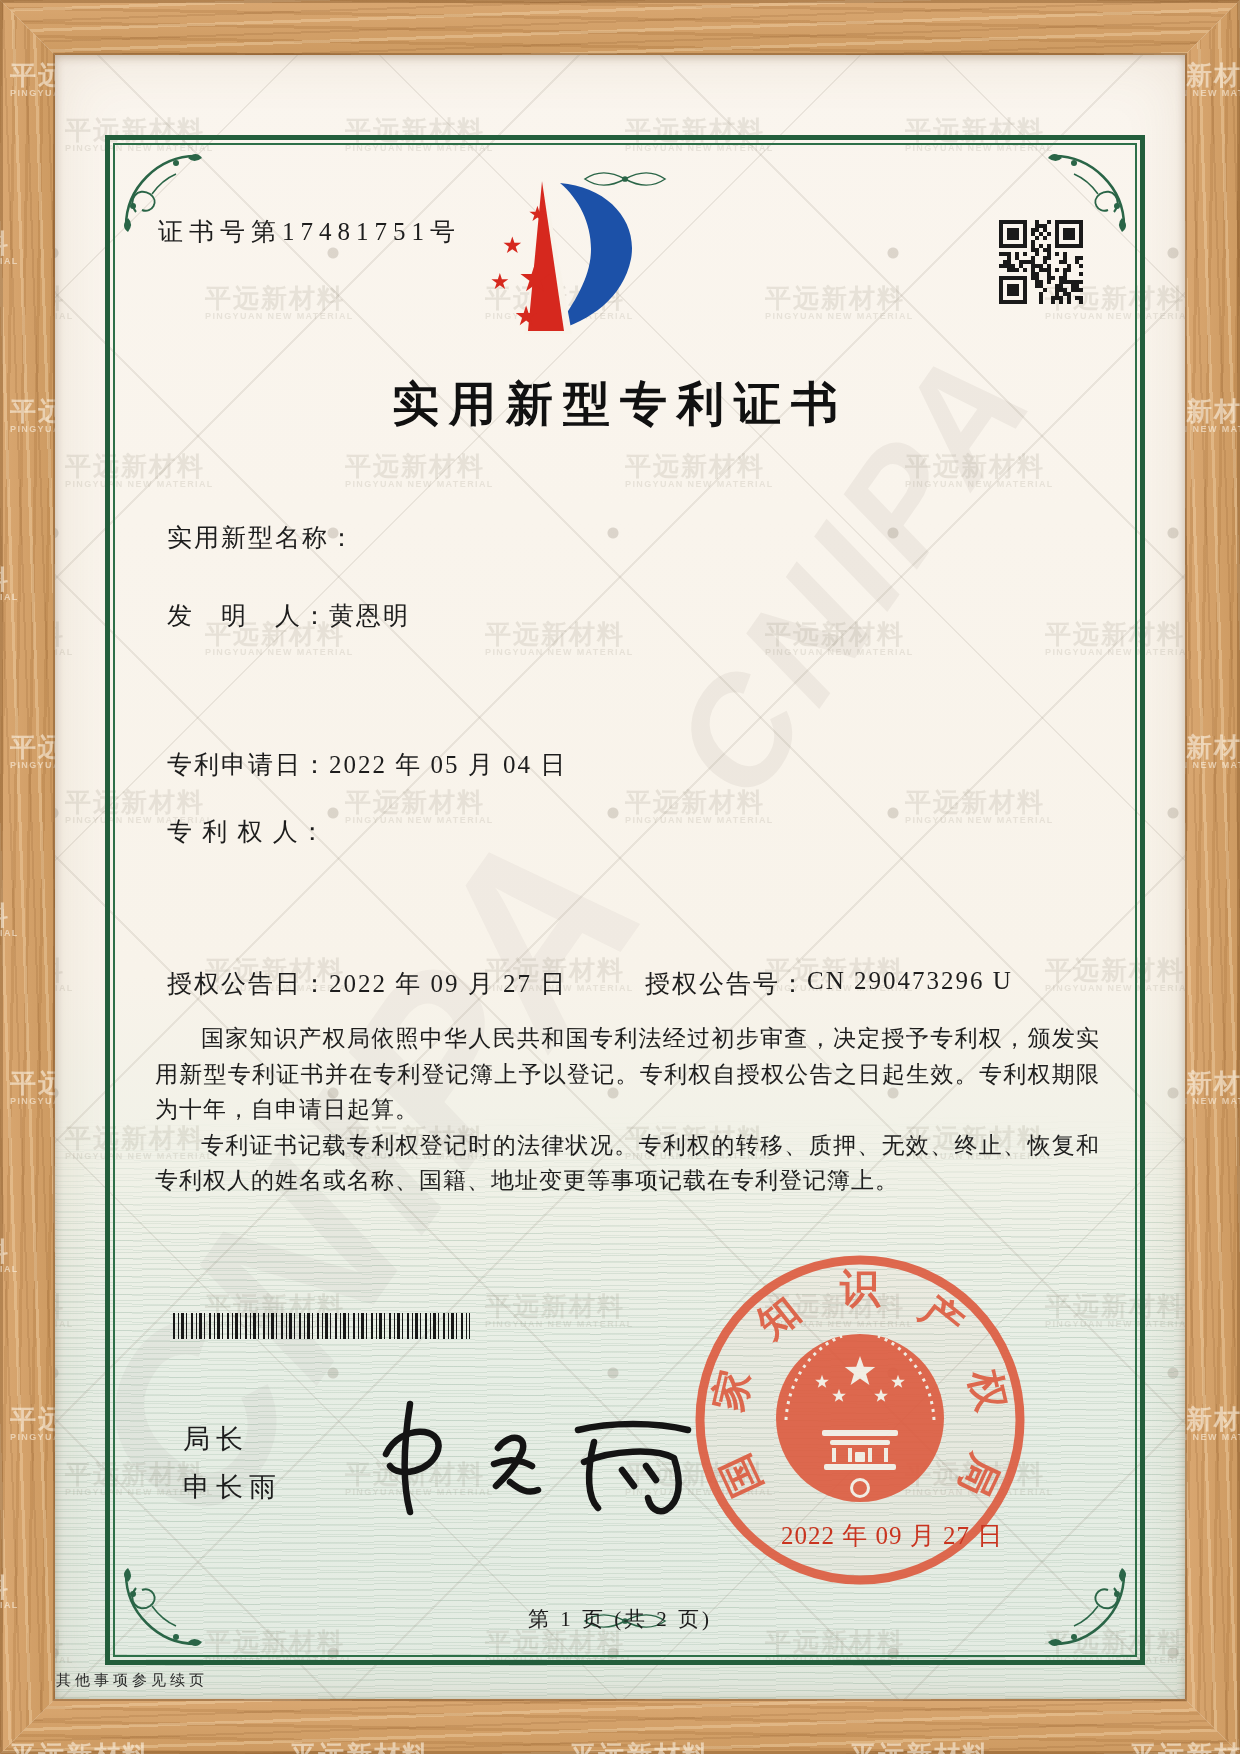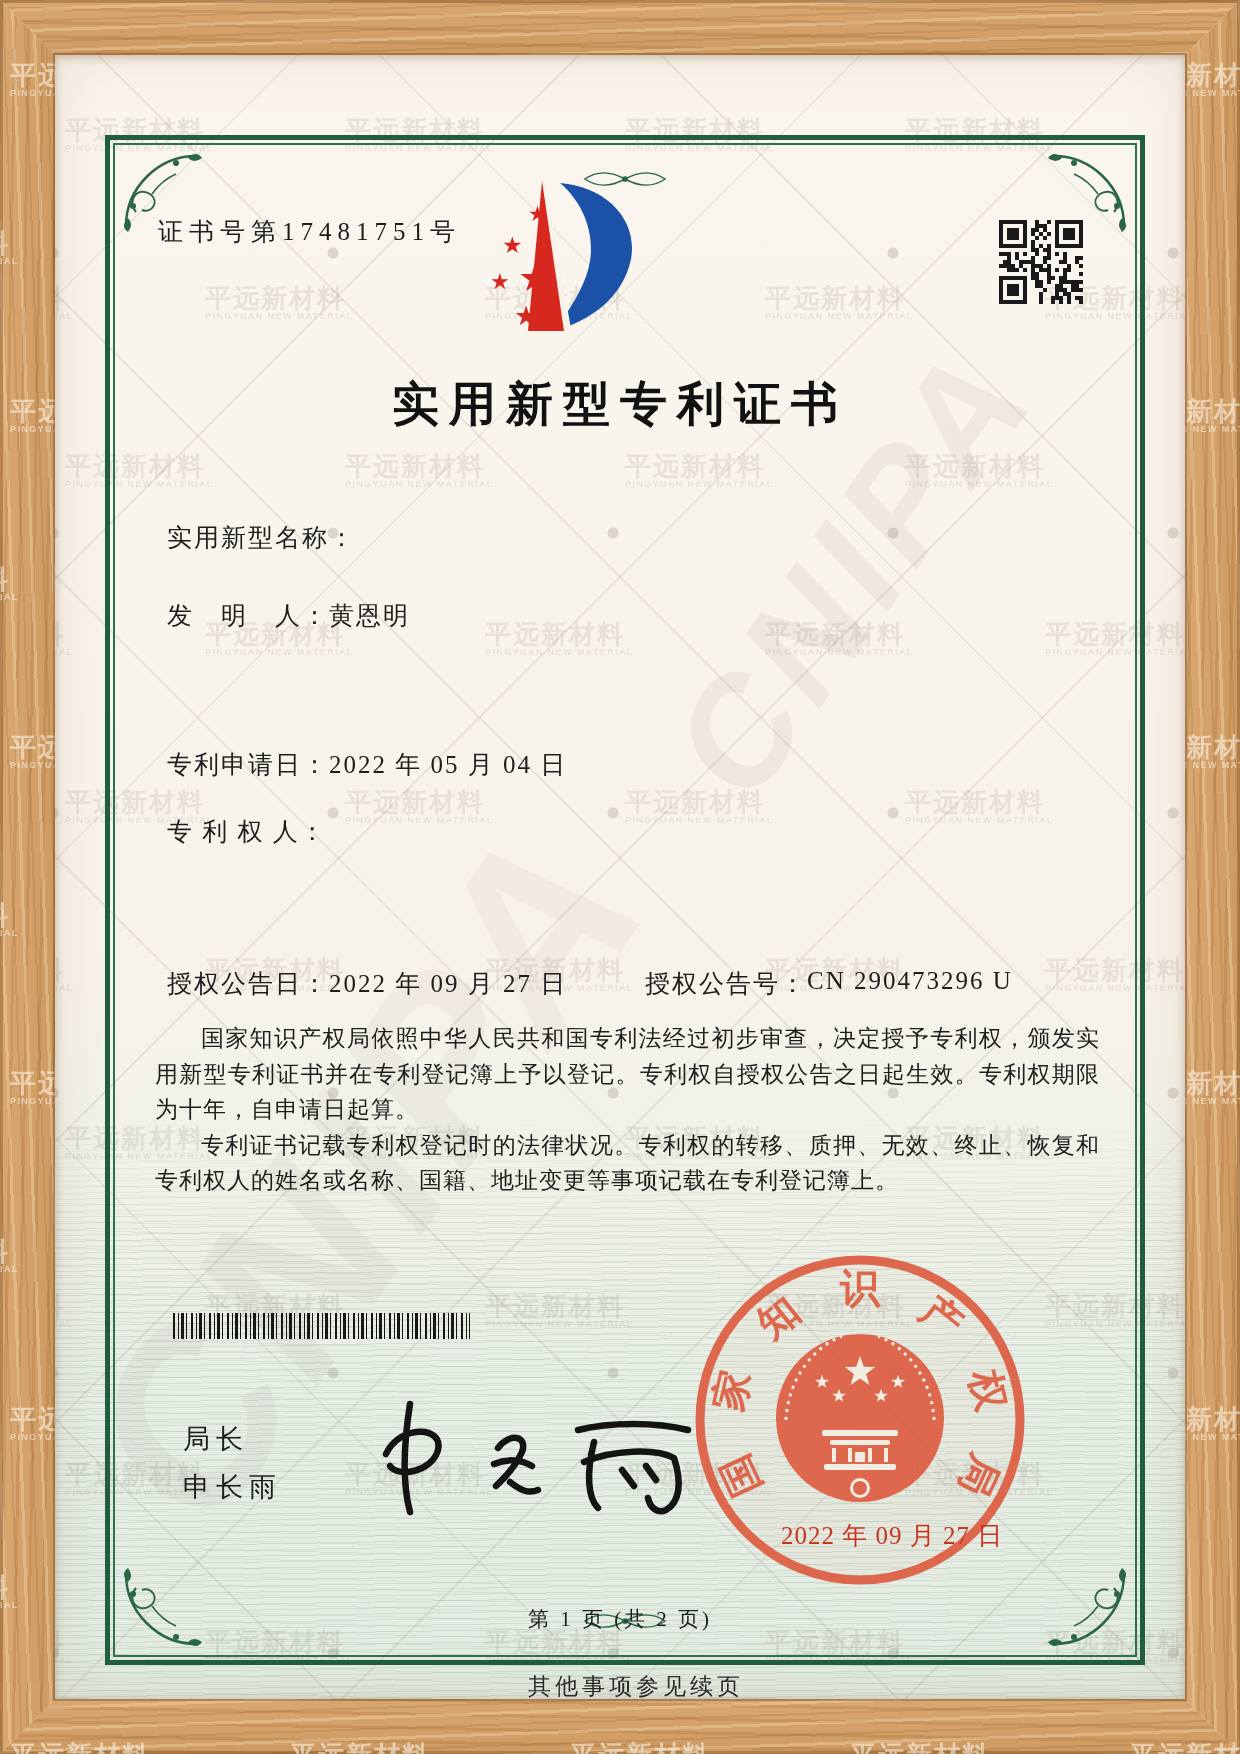--- a/index.html
+++ b/index.html
@@ -98,21 +98,21 @@
   .paragraphs{left:100px;top:966px;width:945px;font-size:23px;line-height:35.5px;letter-spacing:1px;text-align:justify;}
   .paragraphs p{margin:0;text-indent:2em;}
   .barcode{left:118px;top:1258px;width:297px;height:26px;
     background:repeating-linear-gradient(90deg,#161616 0 2px,transparent 2px 5px,#161616 5px 6px,transparent 6px 8px,#161616 8px 11px,transparent 11px 13px,#161616 13px 14px,transparent 14px 18px);}
   .signer-title{left:128px;top:1366px;font-size:27px;letter-spacing:6px;}
   .signer-name{left:128px;top:1414px;font-size:27px;letter-spacing:6px;}
   .signature{left:315px;top:1332px;width:340px;height:136px;}
   .seal{left:635px;top:1195px;width:340px;height:340px;}
   .seal-date{left:726px;top:1464px;font-size:25px;letter-spacing:1px;color:#c9341f;white-space:nowrap;}
   .page-info{left:0;width:100%;top:1550px;text-align:center;font-size:21px;letter-spacing:3px;}
-  .continuation{left:16px;width:100%;top:1616px;text-align:center;font-size:23px;letter-spacing:4px;color:#2a2a2a;}
+  .continuation{left:1px;width:100%;top:1616px;text-align:left;font-size:15px;letter-spacing:4px;color:#2a2a2a;}
 </style>
 </head>
 <body>
 
 <div class="frame-piece wood-h f-top"></div>
 <div class="frame-piece wood-h f-bottom"></div>
 <div class="frame-piece wood-v f-left"></div>
 <div class="frame-piece wood-v f-right"></div>
 <div class="frame-outer-line"></div>
 <div class="wm-layer" id="wmFrame">

